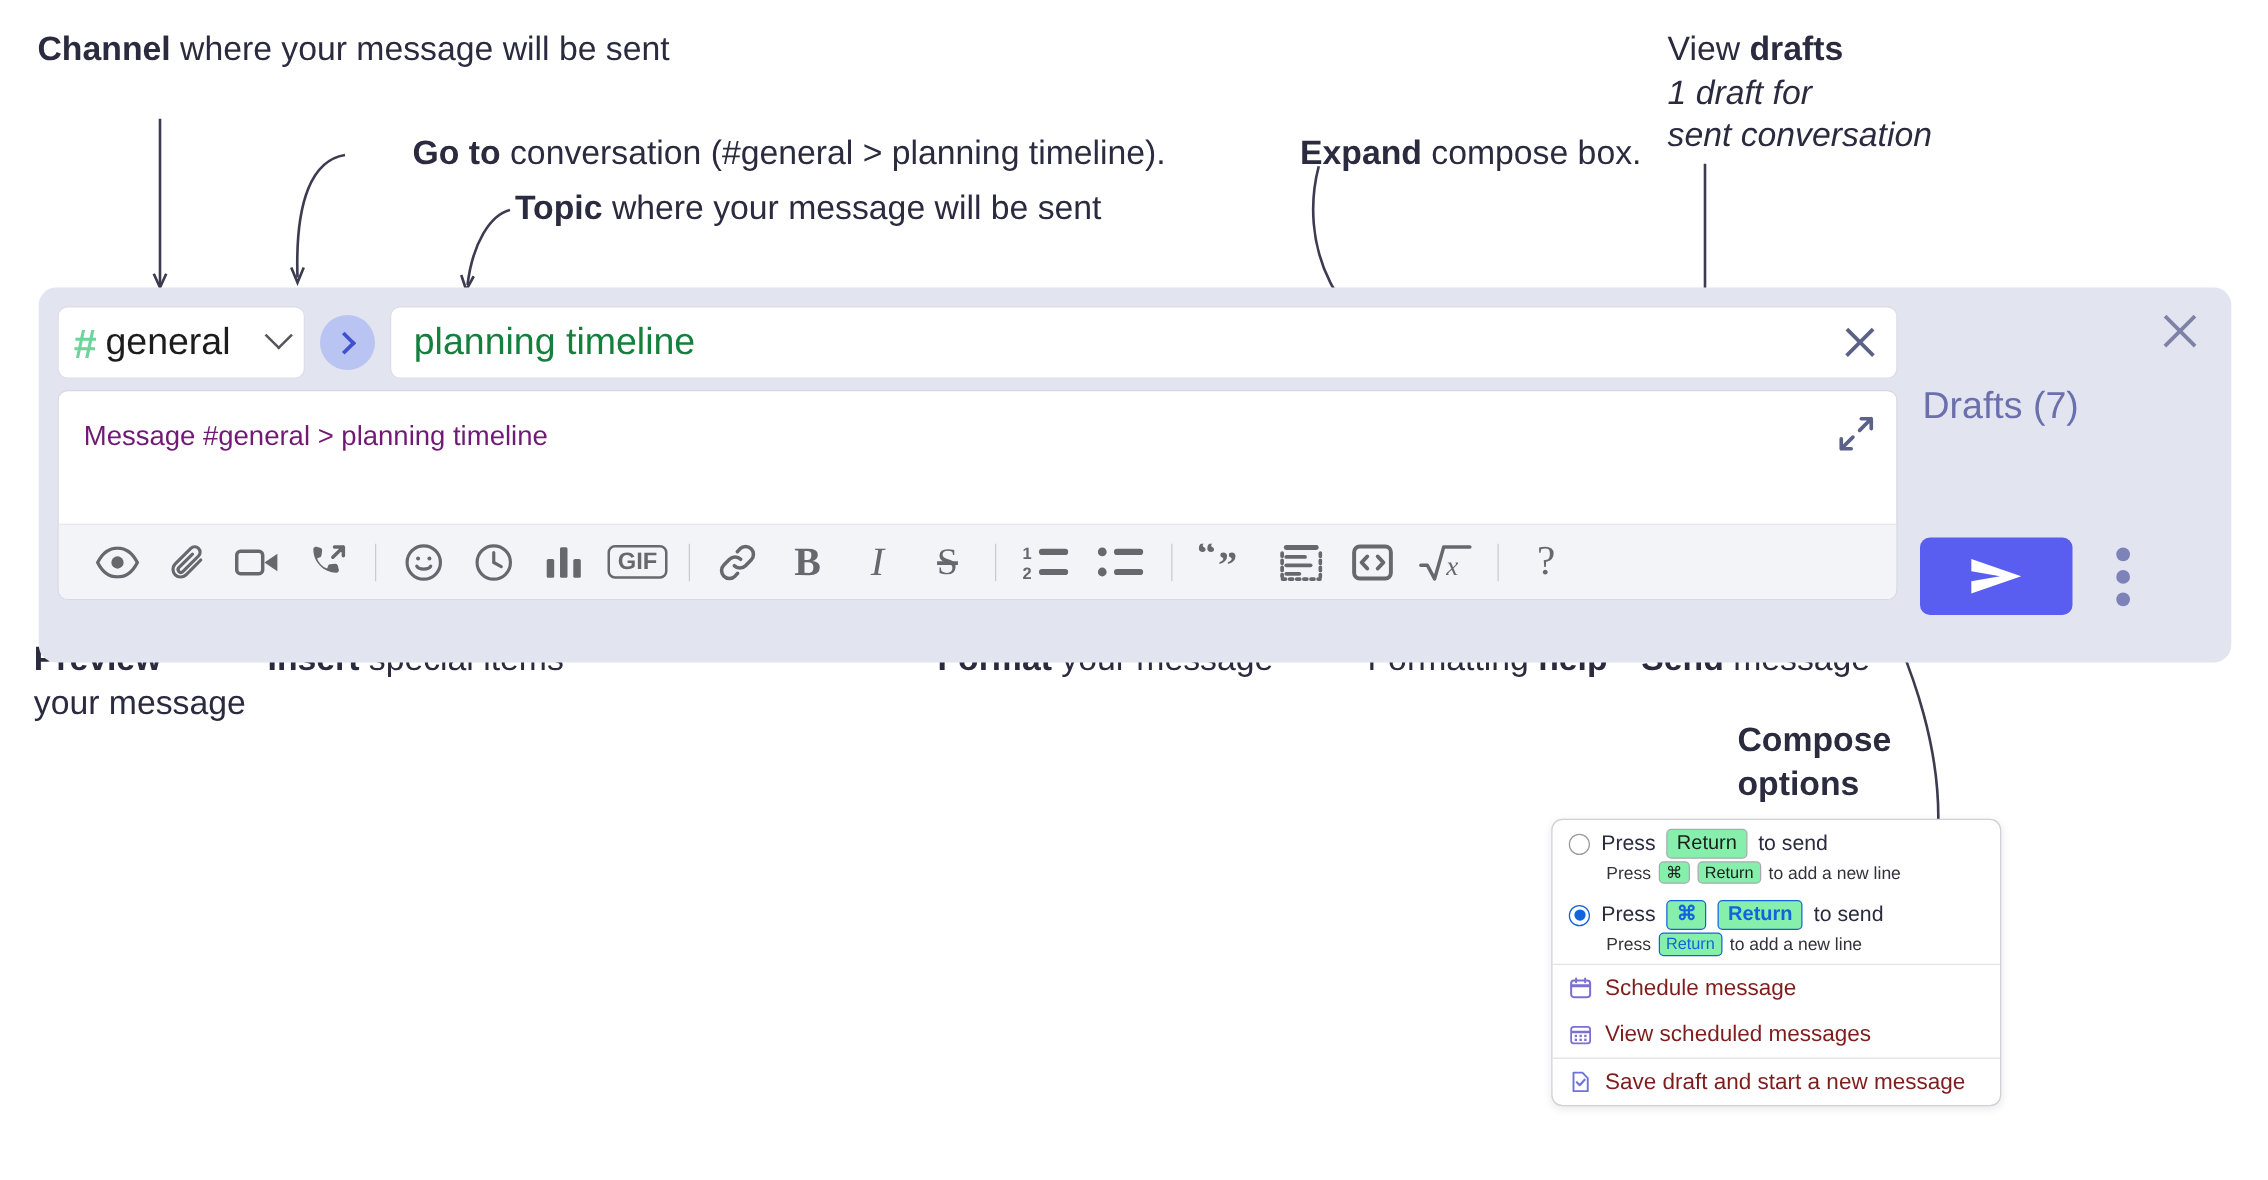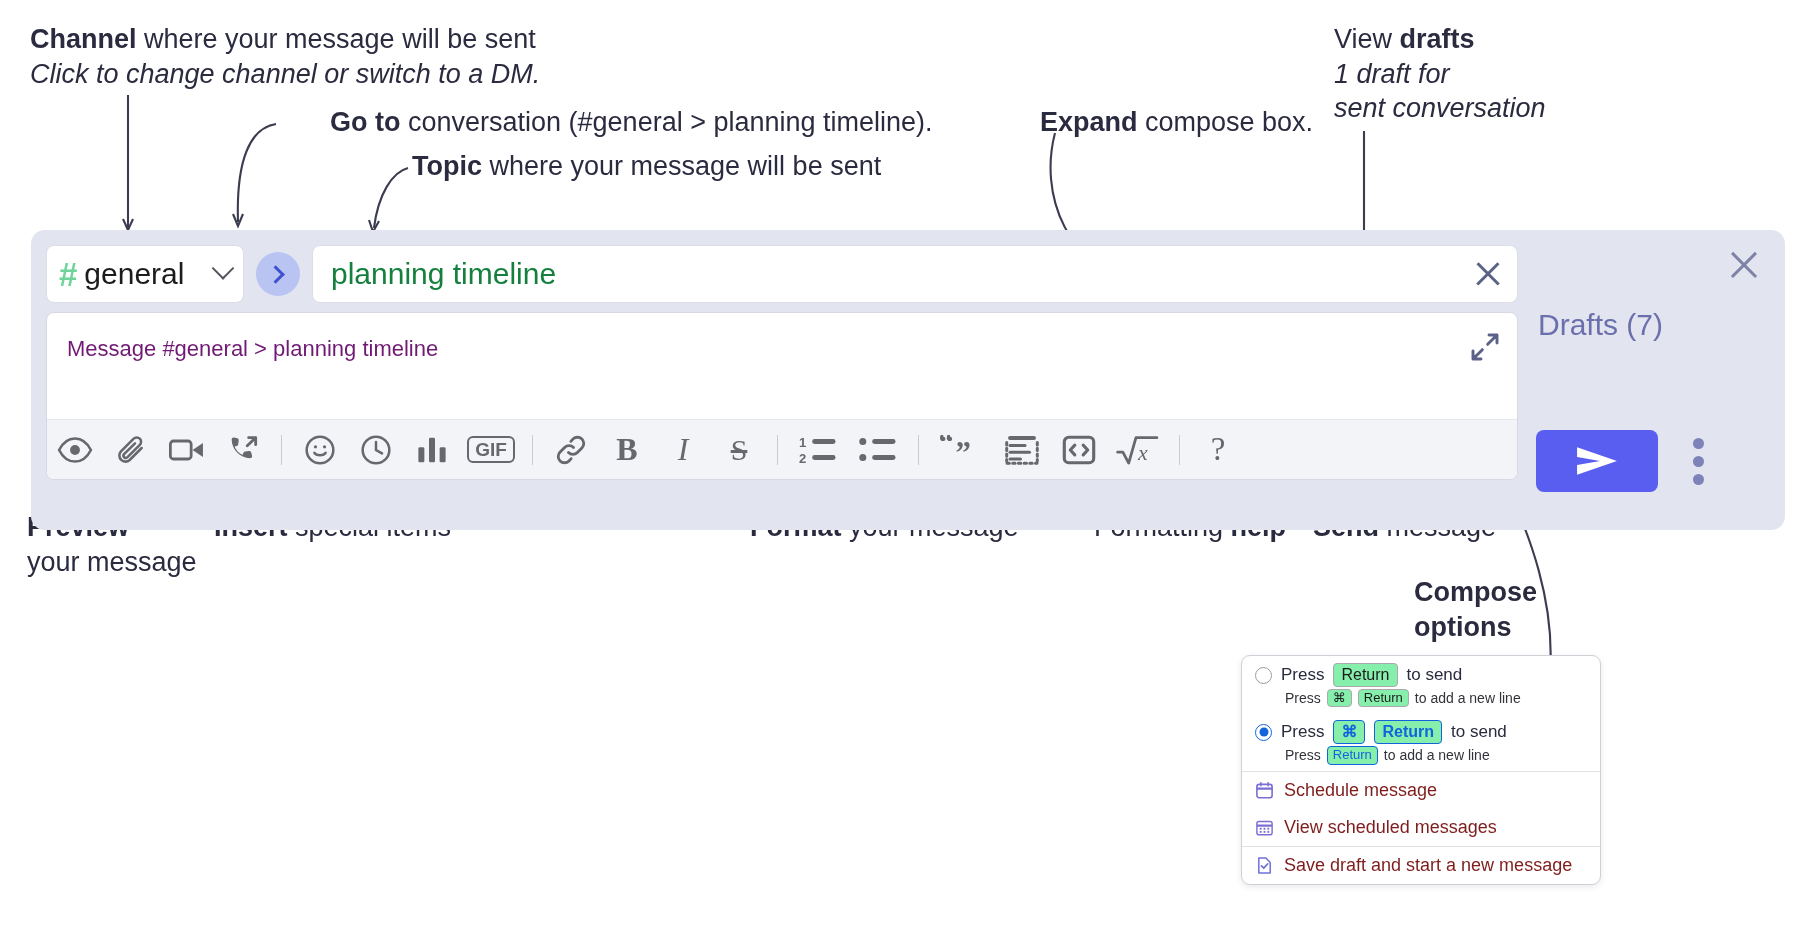--- a/index.html
+++ b/index.html
@@ -116,21 +116,21 @@
     width:32px;height:32px;cursor:pointer;
   }
 
   
   #toolbar{
     position:absolute; left:0; bottom:0;
     width:100%; height:60px;
     background:#f3f4f8;
     border-top:1px solid #e6e7ee;
     display:flex; align-items:center;
-    padding-left:0;
+    padding-left:19px;
     gap:0px;
   }
   .tb{
     width:56px;height:48px;
     display:flex;align-items:center;justify-content:center;
     cursor:pointer;
     color:#67686e;
   }
   .tb svg{ display:block; }
   .sep{
@@ -239,21 +239,20 @@
   }
 
   
   #lines{ position:absolute;left:0;top:0;width:1814px;height:944px;pointer-events:none; }
 </style>
 </head>
 <body>
 
 <div class="ann" style="left:30px; top:22px;">
   <span><b>Channel</b><span> where your message will be sent</span></span>
-  <i class="small">Click to change channel or switch to a DM.</i>
 </div>
 
 <div class="ann" style="left:282px; top:105px;margin-left:48px;">
   <b>Go to</b><span> conversation (#general &gt; planning timeline).</span>
 </div>
 
 <div class="ann" style="left:412px; top:149px;">
   <b>Topic</b><span> where your message will be sent</span>
 </div>
 
@@ -281,21 +280,21 @@
 </div>
 
 <div class="ann" style="left:1094px; top:510px;">
   <span>Formatting </span><b>help</b>
 </div>
 
 <div class="ann" style="left:1313px; top:510px;">
   <b>Send</b><span> message</span>
 </div>
 
-<div class="ann" style="left:1390px; top:575px;margin-left:24px;">
+<div class="ann" style="left:1390px; top:575px;">
   <b class="small">Compose</b>
   <b class="small">options</b>
   <span class="small">menu</span>
 </div>
 
 <svg id="lines" viewBox="0 0 1814 944">
   <g fill="none" stroke="#3c3c50" stroke-width="2.1">
 
     <path d="M128,95 L128,230"></path>
     <path d="M128,230 l-5,-11 l5,11 l5,-11" stroke-width="2.1"></path>

